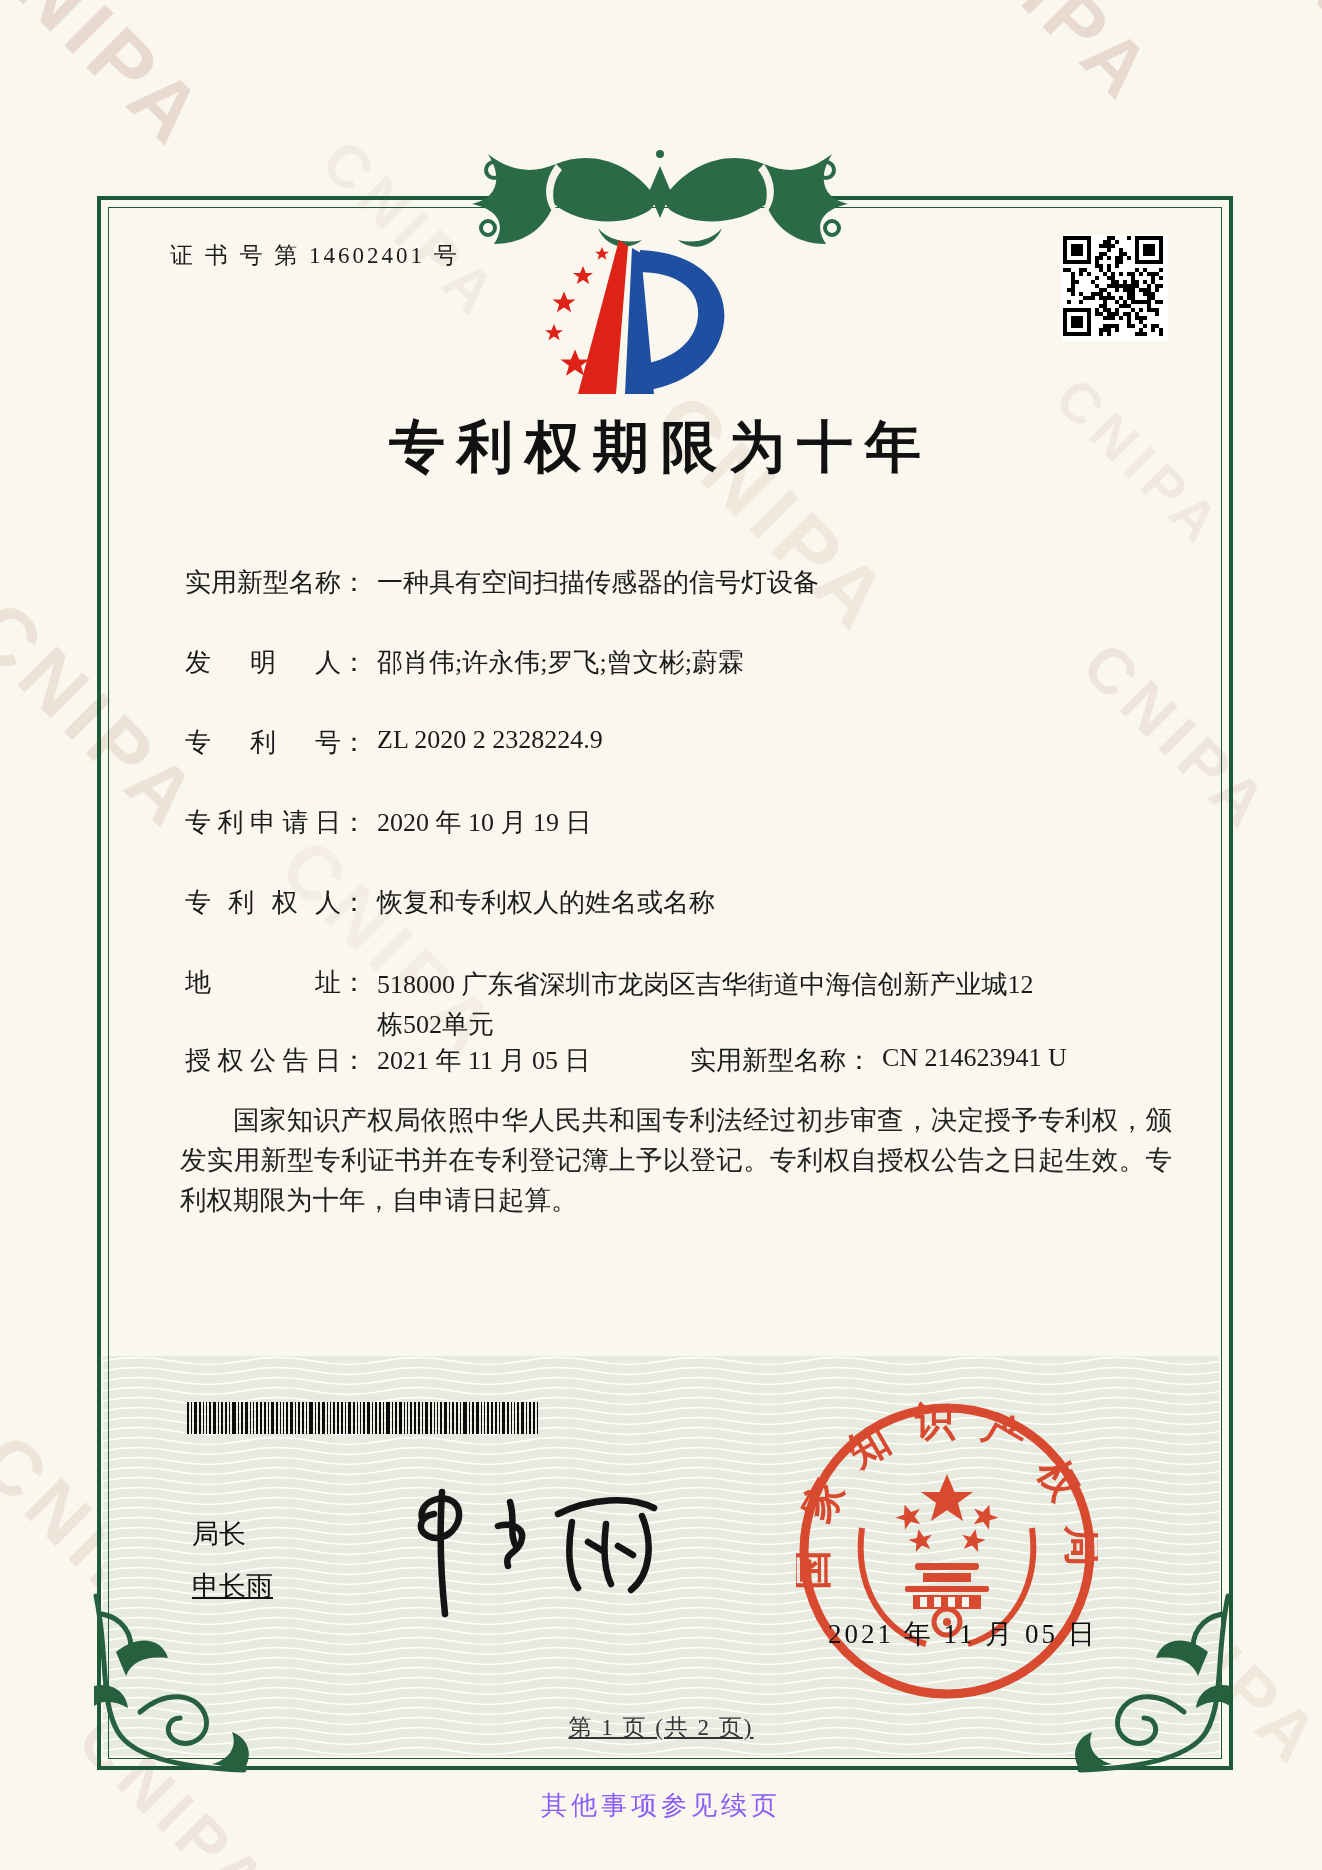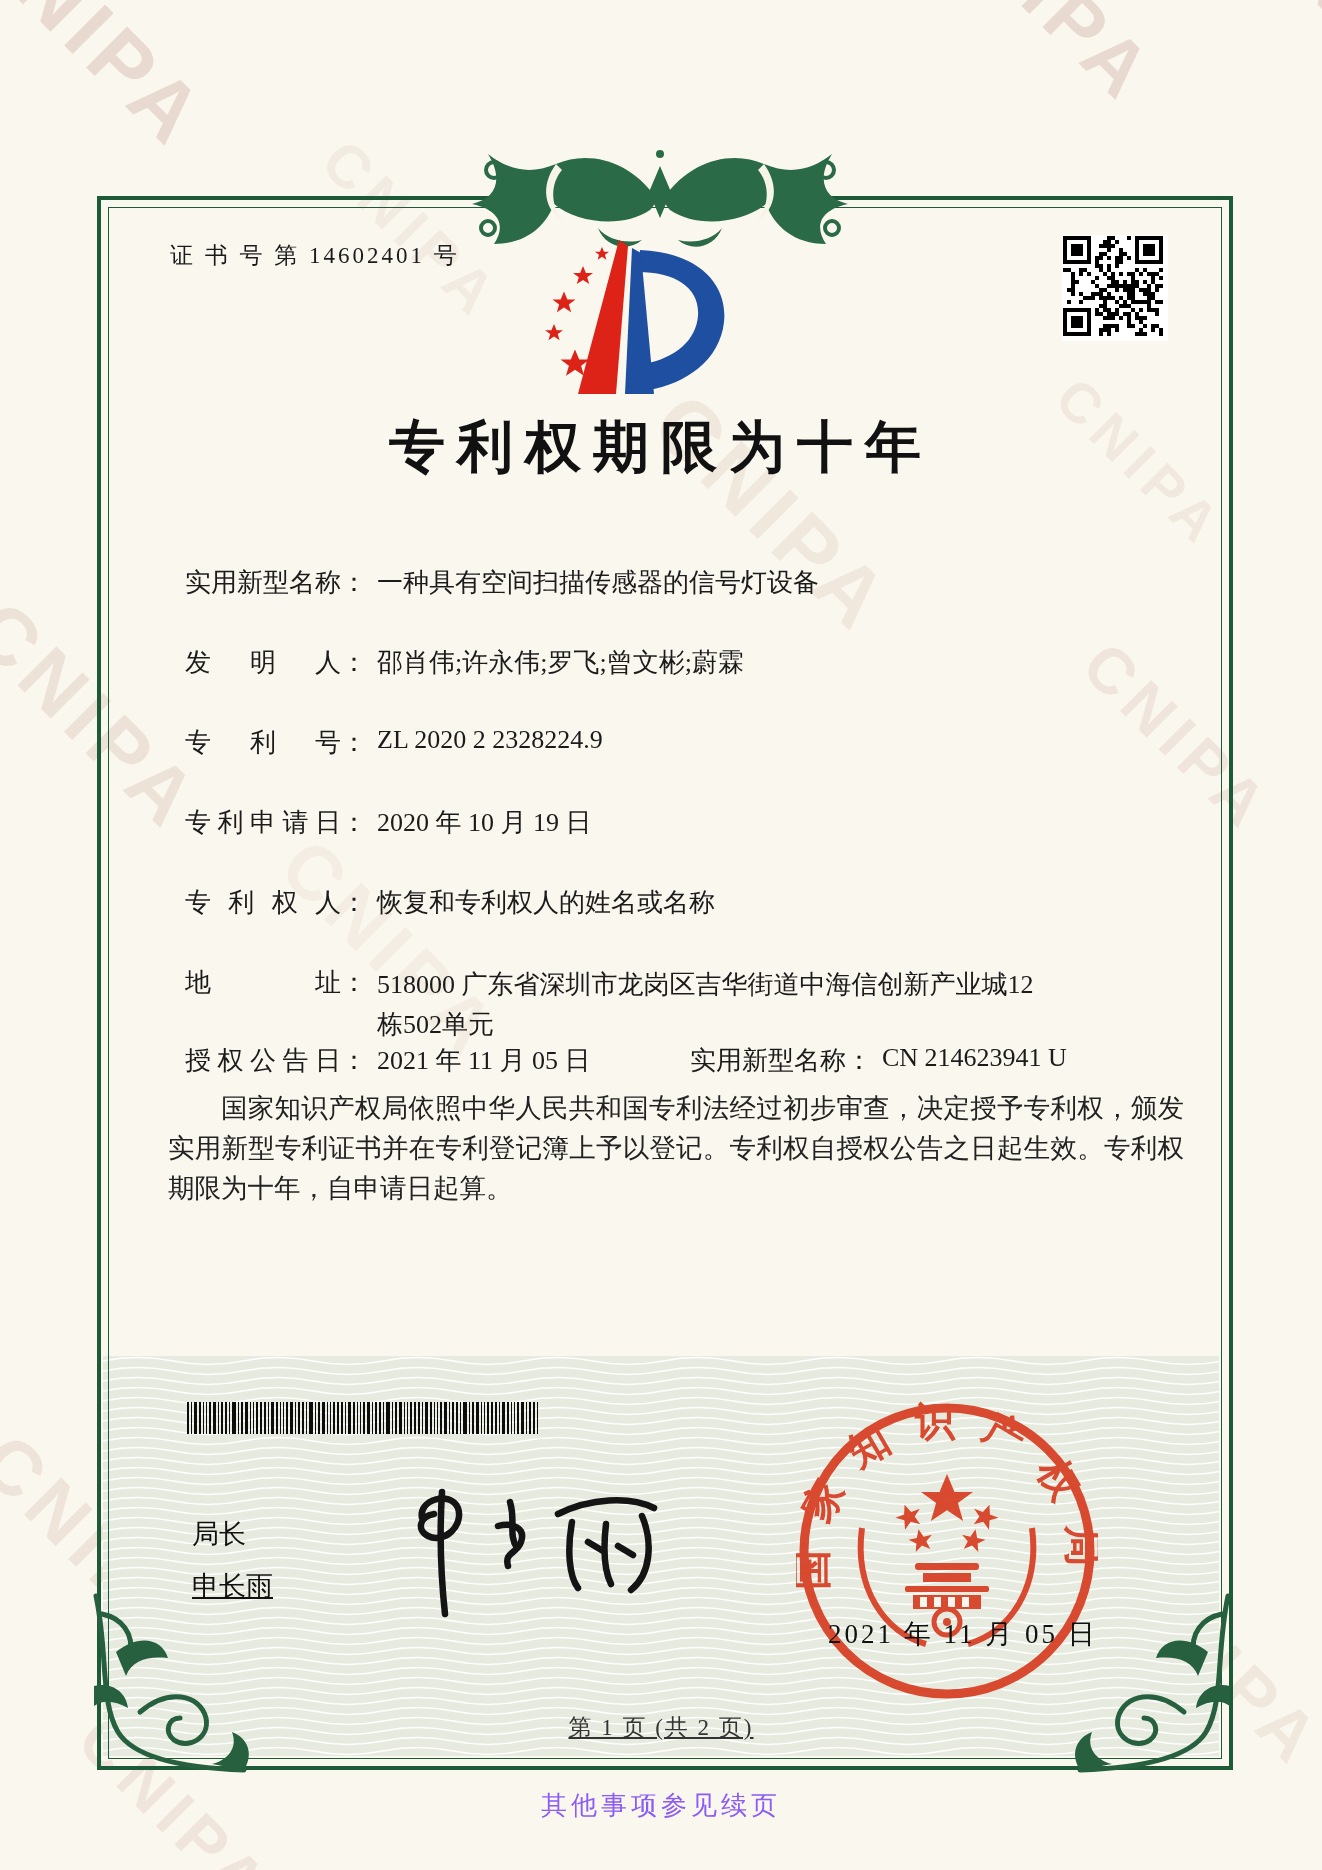--- a/index.html
+++ b/index.html
@@ -62,21 +62,21 @@
   .fcolon{display:inline-block;vertical-align:top;}
   .fvalue{display:inline-block;margin-left:10px;vertical-align:top;}
   .fvalue.wrap{white-space:normal;width:660px;line-height:40px;}
   .grant2{position:absolute;left:505px;top:0;}
 
   
   .paras{
     position:absolute;left:168px;top:1088px;width:1016px;z-index:4;
     font-size:26.5px;line-height:40px;text-align:justify;color:#222;
   }
-  .paras p{margin:0;text-indent:2em;}
+  .paras p{margin:12px;text-indent:2em;}
 
   
   .barcode{position:absolute;left:187px;top:1402px;height:32px;z-index:4;font-size:0;}
   .barcode i{display:inline-block;background:#0c0c0c;height:32px;margin-right:2px;}
   .signer-title{position:absolute;left:192px;top:1516px;font-size:27px;z-index:4;
     font-family:"Liberation Sans","DejaVu Sans",sans-serif;font-weight:500;color:#111;}
   .signer-name{position:absolute;left:192px;top:1568px;font-size:27px;z-index:4;
     font-family:"Liberation Sans","DejaVu Sans",sans-serif;font-weight:500;color:#111;text-decoration:underline;}
   .signature{position:absolute;left:390px;top:1482px;z-index:5;}
   .seal{position:absolute;left:796px;top:1400px;z-index:4;opacity:.94;}

